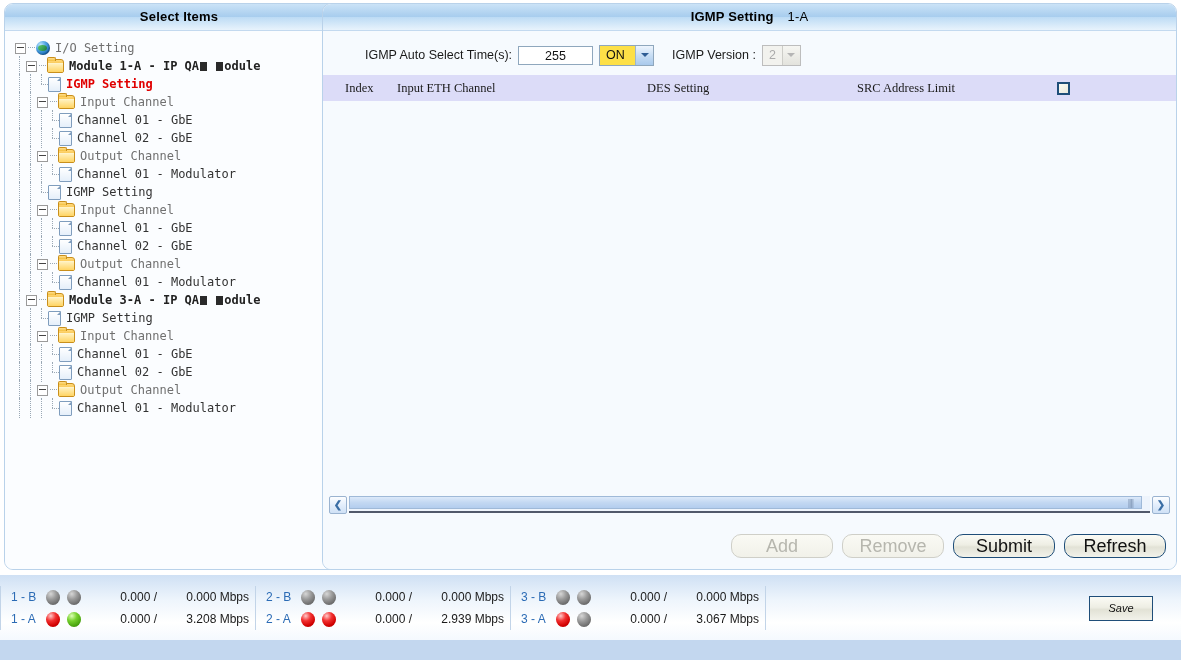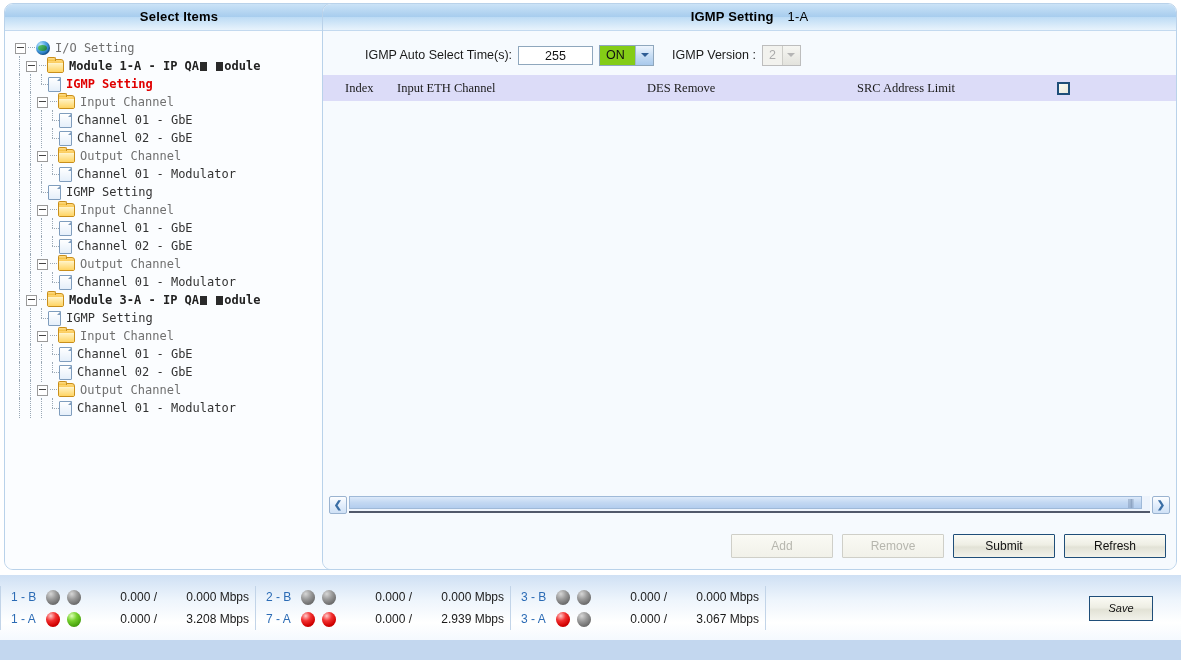--- a/index.html
+++ b/index.html
@@ -198,21 +198,21 @@
     font-size: 12.5px;
     line-height: 19px;
     color: #111;
     font-family: "Liberation Sans", sans-serif;
     box-sizing: border-box;
     margin: 0 6px;
   }
   .selbox {
     height: 21px;
     border: 1px solid #8fa7bd;
-    background: #84cc16;
+    background: #fde047;
     display: inline-flex;
     align-items: center;
     box-sizing: border-box;
     font-size: 12.5px;
     color: #111;
     min-width: 55px;
   }
   .selbox .selval { padding: 0 6px; flex: 1 1 auto; }
   .selbox .arrowbtn {
     width: 17px; height: 19px;
@@ -304,23 +304,23 @@
     position: absolute;
     right: 10px;
     bottom: 11px;
     display: flex;
     gap: 9px;
   }
   .btn {
     min-width: 102px;
     height: 24px;
     border: 1px solid #1f4e79;
-    border-radius: 1px;
+    border-radius: 10px;
     background: linear-gradient(to bottom,#fbfbf5 0%, #eeeee4 45%, #e2e2d6 55%, #f2f2ea 100%);
-    font-size: 12px;
+    font-size: 18px;
     color: #111;
     display:flex;align-items:center;justify-content:center;
     box-sizing:border-box;
     font-family: "Liberation Sans", sans-serif;
   }
   .btn.disabled {
     border-color: #cfcfc8;
     color: #b6b6ae;
     background: linear-gradient(to bottom,#fafaf4 0%, #f1f1e9 100%);
   }
@@ -617,21 +617,21 @@
           <span class="arrowbtn">
               <i></i>
             </span>
         </span>
       </div>
 
       <div class="table-head">
         <span class="th" style="width:22px;"></span>
         <span class="th" style="width:52px;">Index</span>
         <span class="th" style="width:250px;">Input ETH Channel</span>
-        <span class="th" style="width:210px;">DES Remove</span>
+        <span class="th" style="width:210px;">DES Setting</span>
         <span class="th" style="width:200px;">SRC Address Limit</span>
         <span class="chkbox"></span>
       </div>
 
       <div style="position:absolute;left:0;right:0;top:70px;bottom:80px;background:#f6fafe;"></div>
 
       <div class="hscroll">
         <div class="sb-btn">❮</div>
         <div class="sb-track">
           <div class="sb-thumb">
@@ -679,21 +679,21 @@
         </div>
         <div class="divider"></div>
         <div class="mod-group">
           <div class="mod-leds">
             <div class="mod-line">
               <span class="mod-name">2 - B</span>
               <span class="led gray"></span>
               <span class="led gray"></span>
             </div>
             <div class="mod-line">
-              <span class="mod-name">7 - A</span>
+              <span class="mod-name">2 - A</span>
               <span class="led red"></span>
               <span class="led red"></span>
             </div>
           </div>
           <div class="mod-rates">
             <div class="rate-line">
               <span class="rate-a">0.000 /</span>
               <span class="rate-b">0.000 Mbps</span>
             </div>
             <div class="rate-line">

